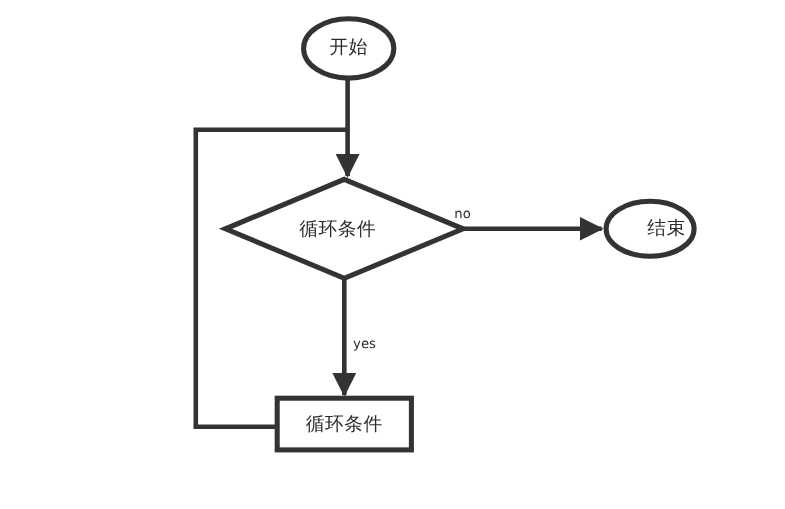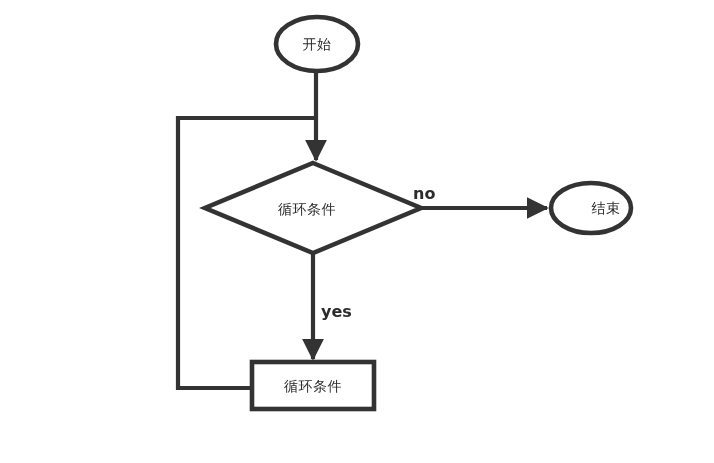--- a/index.html
+++ b/index.html
@@ -23,35 +23,34 @@
     position: absolute;
     left: 0;
     top: 0;
     width: 714px;
     height: 463px;
   }
   .node-label {
     position: absolute;
     white-space: nowrap;
     color: #2b2b2b;
-    font-size: 14px;
+    font-size: 17px;
     line-height: 1;
     letter-spacing: 0.5px;
     transform: translate(-50%, -50%);
     pointer-events: none;
   }
   .edge-label {
     position: absolute;
     white-space: nowrap;
     color: #2b2b2b;
-    font-size: 16px;
+    font-size: 12px;
     line-height: 1;
     transform: translate(0, -50%);
     pointer-events: none;
-    font-weight: bold;
   }
   #label-start  { left: 317px; top: 44px; }
   #label-cond   { left: 307px; top: 209px; }
   #label-end    { left: 606px; top: 208px; }
   #label-proc   { left: 313px; top: 386px; }
   #label-no     { left: 413px; top: 194px; }
   #label-yes    { left: 321px; top: 276px; margin-top: 36px; }
 </style>
 </head>
 <body>

